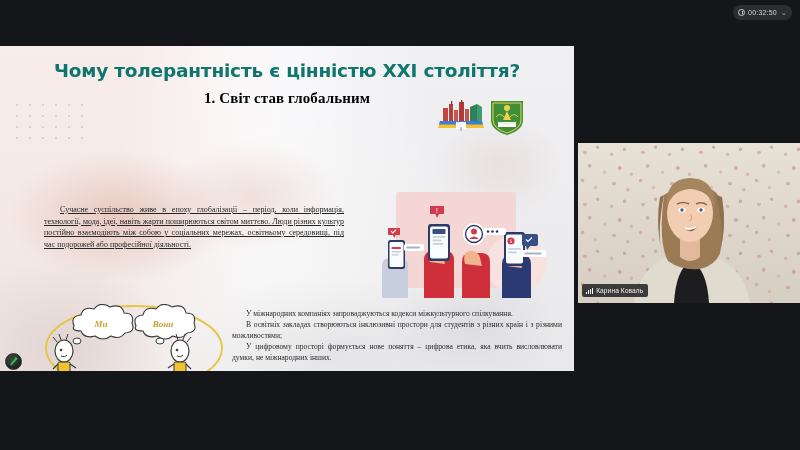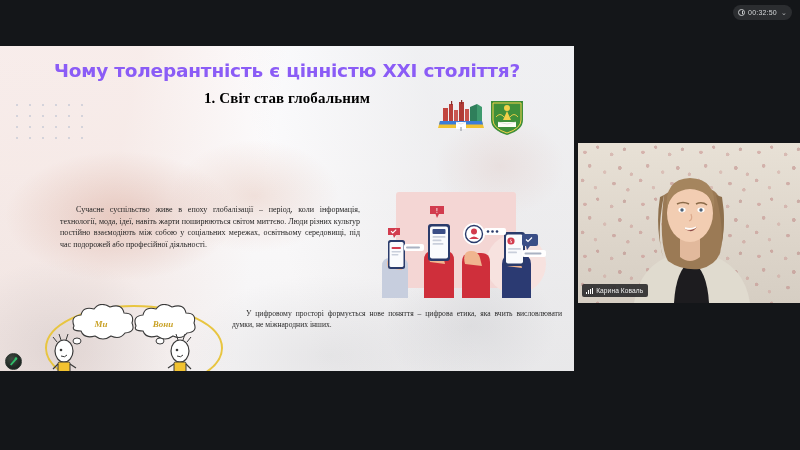--- a/index.html
+++ b/index.html
@@ -86,21 +86,21 @@
   
   .title-wrap {
     position: absolute; left: 0; right: 0; top: 14px;
     text-align: center; z-index: 6;
   }
   .slide-title {
     font-family: "DejaVu Sans", sans-serif;
     font-weight: bold;
     font-size: 18.5px;
     line-height: 21px;
-    color: #8b5cf6;
+    color: #0f766e;
     letter-spacing: -.2px;
     padding: 0 40px;
   }
   .slide-subtitle {
     margin-top: 9px;
     font-family: "Liberation Serif", serif;
     font-weight: bold;
     font-size: 15px;
     color: #000000;
     letter-spacing: .1px;
@@ -116,28 +116,29 @@
     width: 48px; height: 34px; position: relative;
   }
   .emblem-shield {
     width: 36px; height: 38px;
     position: relative;
   }
 
   
   .para-main {
     position: absolute;
-    left: 60px; top: 158px; width: 300px;
+    left: 44px; top: 158px; width: 300px;
     font-family: "Liberation Serif", serif;
     font-size: 8px;
     line-height: 11.6px;
     color: #252525;
     text-align: justify;
     text-indent: 16px;
     z-index: 6;
+    text-decoration: underline;
   }
 
   
   .para-lower {
     position: absolute;
     left: 232px; top: 262px; width: 330px;
     font-family: "Liberation Serif", serif;
     font-size: 7.6px;
     line-height: 11px;
     color: #2a2a2a;
@@ -375,20 +376,22 @@
       <ellipse cx="136" cy="47" rx="9" ry="11" fill="#fff" stroke="#3a3a3a" stroke-width="1.2"></ellipse>
       <path d="M143 38 l4 -5 M139 36 l2 -6 M134 36 l-2 -6" stroke="#3a3a3a" stroke-width="1"></path>
       <circle cx="133" cy="46" r="1.3" fill="#3a3a3a"></circle>
       <path d="M133 52 q4 2 6 -1" stroke="#3a3a3a" stroke-width="1" fill="none"></path>
       <rect x="130" y="58" width="12" height="11" rx="1.5" fill="#f2c230" stroke="#3a3a3a" stroke-width="1"></rect>
       <path d="M130 60 l-6 4 M142 60 l5 5" stroke="#3a3a3a" stroke-width="1.2" fill="none"></path>
       <path d="M133 69 l-1 11 M139 69 l1 11" stroke="#3a3a3a" stroke-width="1.2"></path>
     </svg>
 
     <div class="para-lower">
+      <p>У міжнародних компаніях запроваджуються кодекси міжкультурного спілкування.</p>
+      <p>В освітніх закладах створюються інклюзивні простори для студентів з різних країн і з різними можливостями;</p>
       <p>У цифровому просторі формується нове поняття – цифрова етика, яка вчить висловлювати думки, не міжнародних інших.</p>
     </div>
 
     <div class="slide-logo">
       <svg width="11" height="11" viewBox="0 0 11 11">
         <path d="M2 8.5 L7.5 2 L9 3.2 L3.4 9.6 Z" fill="#2fbf6a"></path>
         <circle cx="8" cy="2.5" r="1.3" fill="#2fbf6a"></circle>
       </svg>
     </div>
   </div>

